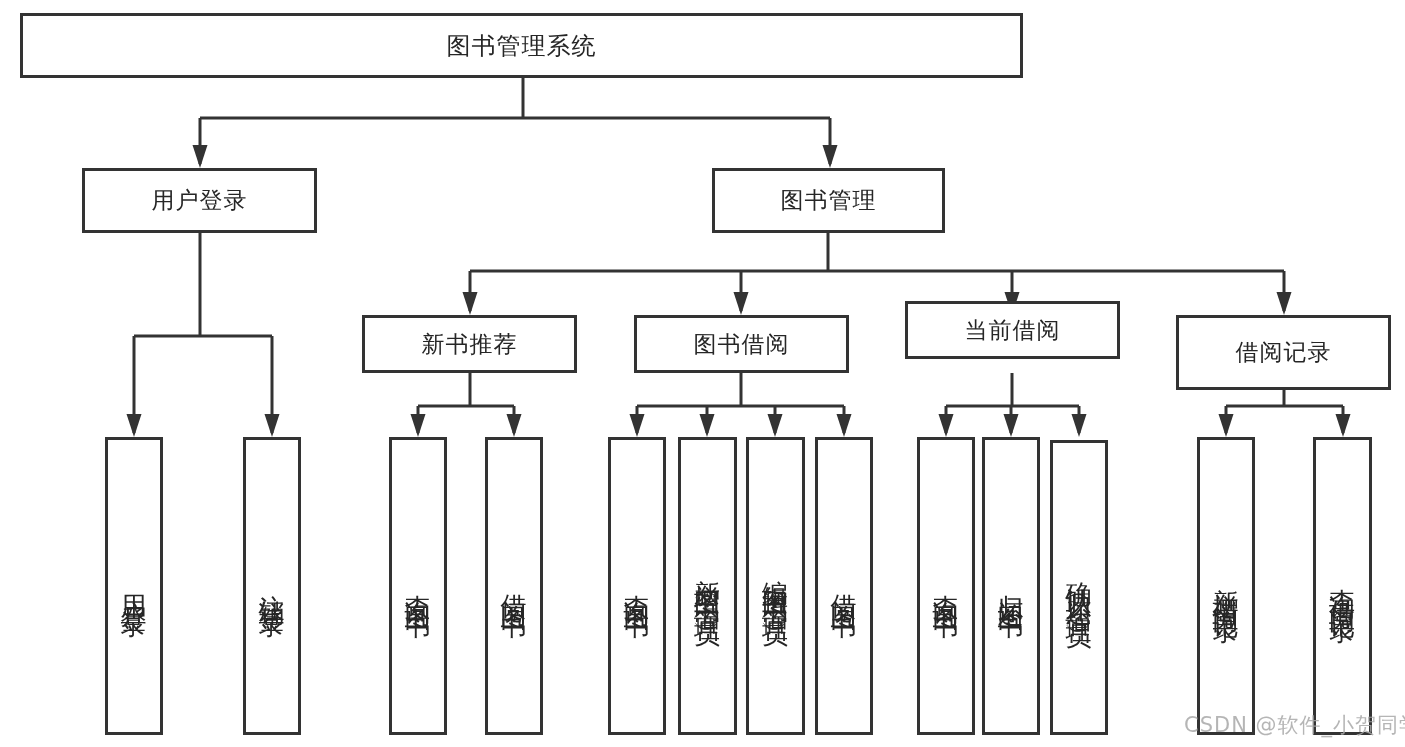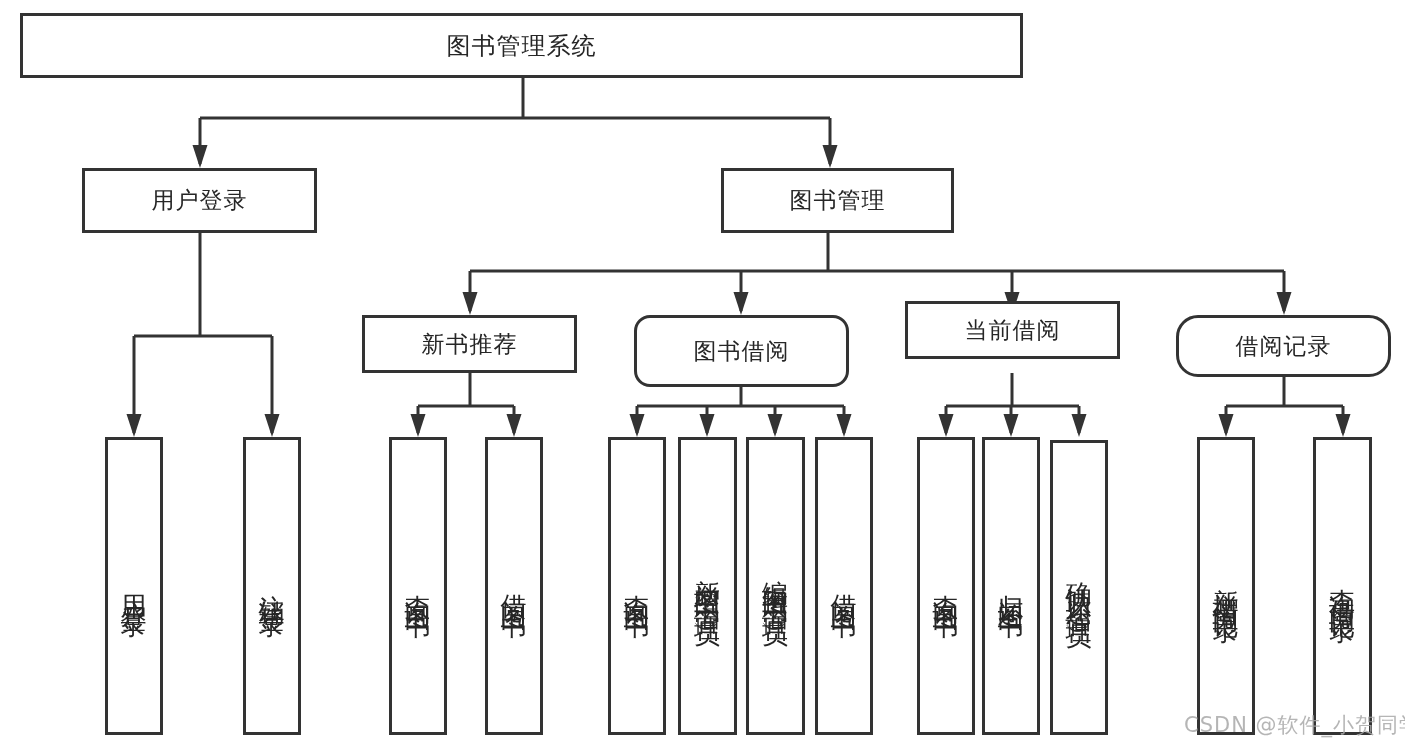--- a/index.html
+++ b/index.html
@@ -133,34 +133,34 @@
     </g>
   </svg>
 
   <div class="node node-root" style="left:20px; top:13px; width:1003px; height:65px;">
     <span>图书管理系统</span>
   </div>
 
   <div class="node node-l1" style="left:82px; top:168px; width:235px; height:65px;">
     <span>用户登录</span>
   </div>
-  <div class="node node-l1" style="left:712px; top:168px; width:233px; height:65px;margin-left:9px;">
+  <div class="node node-l1" style="left:712px; top:168px; width:233px; height:65px;">
     <span>图书管理</span>
   </div>
 
   <div class="node node-l2" style="left:362px; top:315px; width:215px; height:58px;text-align:center;">
     <span>新书推荐</span>
   </div>
-  <div class="node node-l2" style="left:634px; top:315px; width:215px; height:72px;border-radius:16px;">
+  <div class="node node-l2" style="left:634px; top:315px; width:215px; height:58px;">
     <span>图书借阅</span>
   </div>
   <div class="node node-l2" style="left:905px; top:301px; width:215px; height:58px;">
     <span>当前借阅</span>
   </div>
-  <div class="node node-l2" style="left:1176px; top:315px; width:215px; height:62px;border-radius:22px;">
+  <div class="node node-l2" style="left:1176px; top:315px; width:215px; height:75px;">
     <span>借阅记录</span>
   </div>
 
   <div class="node node-leaf" style="left:105px; top:437px; width:58px; height:298px;">
     <span class="vtext">用户登录</span>
   </div>
   <div class="node node-leaf" style="left:243px; top:437px; width:58px; height:298px;">
     <span class="vtext">注销登录</span>
   </div>
 

